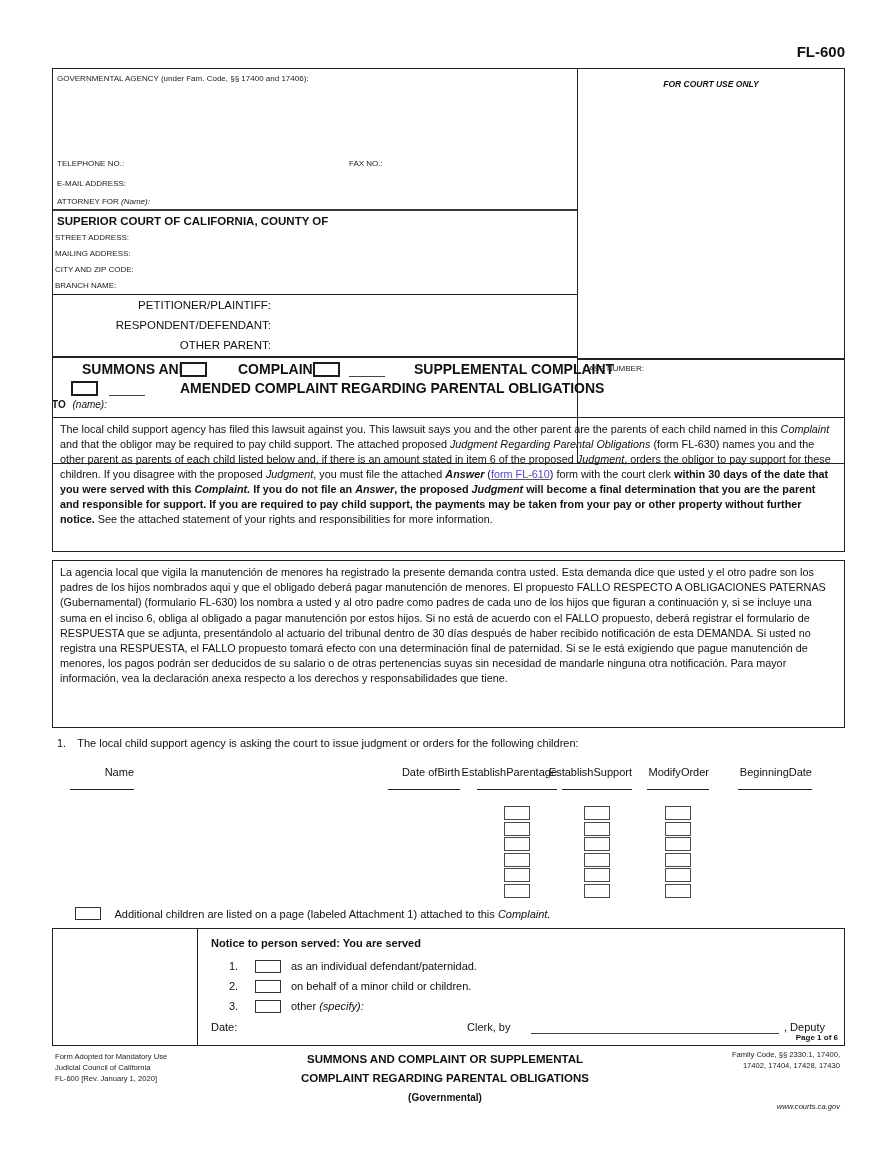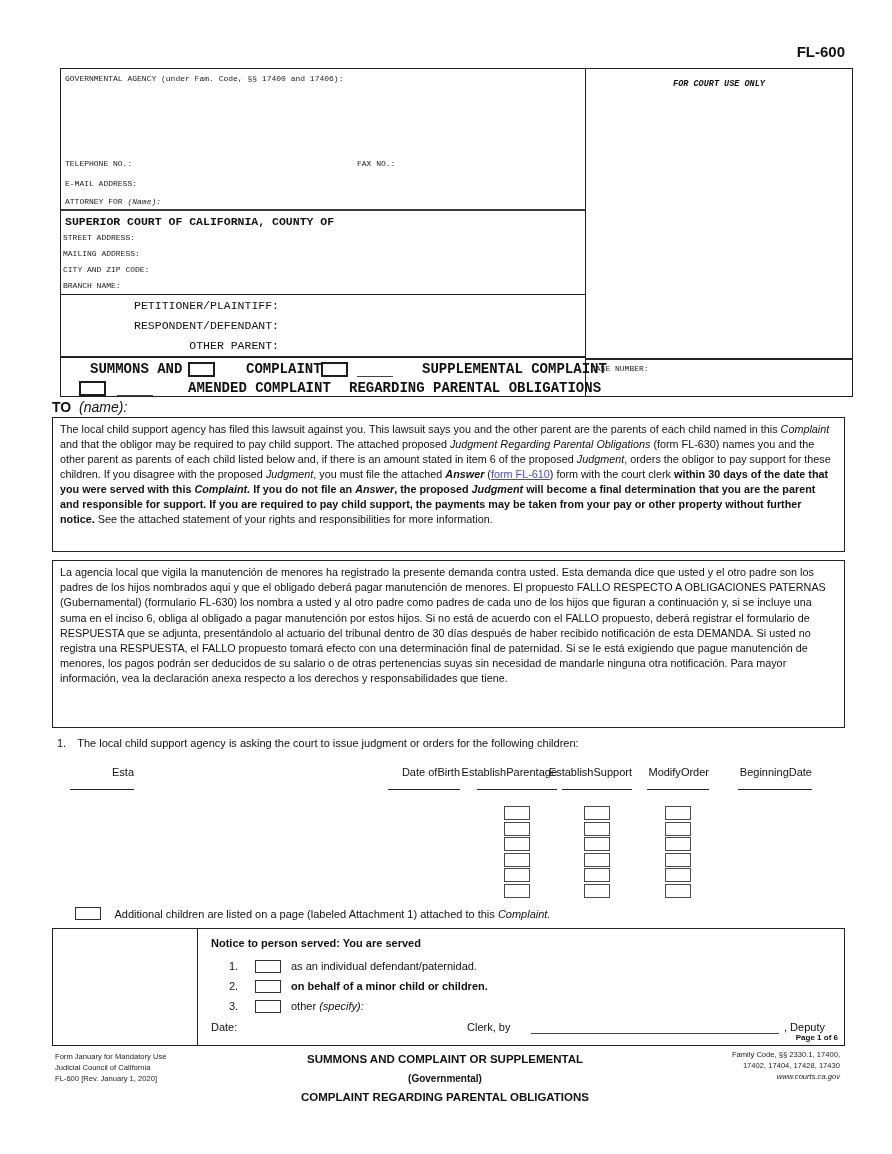--- a/index.html
+++ b/index.html
@@ -1,27 +1,27 @@
 <!DOCTYPE html>
 <html><head>
 <meta charset="utf-8">
 <style>
   html,body{margin:0;padding:0;background:#ffffff;}
   .page{position:relative;width:892px;height:1154px;background:#ffffff;
         font-family:"Liberation Sans",sans-serif;color:#111;overflow:hidden;}
   .abs{position:absolute;}
   .b{font-weight:bold;}
-  .i{font-style:italic;}
+  .i{font-style:italic;margin-top:30px;}
   .link{color:#4a4ac8;text-decoration:underline;cursor:pointer;}
   .lbl{font-size:8px;color:#1a1a1a;}
   .lbl-r{display:inline-block;text-align:left;}
   
   .form-id{top:43px;right:47px;font-size:15px;font-weight:bold;}
   
-  .main-box{left:60px;top:68px;width:793px;height:329px;border:1.5px solid #222;box-sizing:border-box;font-family:Liberation Mono, monospace;}
+  .main-box{left:52px;top:68px;width:793px;height:396px;border:1.5px solid #222;box-sizing:border-box;}
   .left-col{position:absolute;left:0;top:0;width:525px;height:100%;border-right:1.5px solid #222;box-sizing:border-box;}
   .right-col{position:absolute;left:525px;top:0;right:0;height:100%;}
   .sec{position:absolute;left:0;right:0;box-sizing:border-box;}
   .sec-agency{top:0;height:140px;}
   .sec-court{top:140px;height:85px;border-top:2.5px solid #3a3a3a;}
   .sec-party{top:225px;height:62px;border-top:1.5px solid #222;}
   .sec-title{top:287px;height:42px;border-top:2px solid #222;}
   .court-title{font-size:11.5px;font-weight:bold;}
   .party-lbl{font-size:11.5px;display:inline-block;width:216px;text-align:right;}
   .title-txt{font-size:14px;font-weight:bold;white-space:nowrap;margin-left:24px;}
@@ -98,41 +98,41 @@
 
     <div class="right-col">
       <div class="abs court-use" style="left:0;right:0;top:10px;">FOR COURT USE ONLY</div>
       <div class="abs" style="left:0;right:0;top:30px;height:255px;"></div>
       <div class="case-box">
         <span class="abs lbl" style="left:5px;top:4px;">CASE NUMBER:</span>
       </div>
     </div>
   </div>
 
-  <div class="abs" style="left:52px;top:399px;font-size:14px;">
+  <div class="abs" style="left:52px;top:399px;font-size:10px;">
     <span class="b">TO</span>
     <span class="i" style="margin-left:4px;">(name):</span>
     <span style="display:inline-block;width:600px;"></span>
   </div>
 
   <div class="abs para-box" style="top:417px;height:135px;">
     <div class="para"><span>The local child support agency has filed this lawsuit against you. This lawsuit says you and the other parent are the parents of each child named in this </span><span class="i">Complaint</span><span> and that the obligor may be required to pay child support. The attached proposed </span><span class="i">Judgment Regarding Parental Obligations</span><span> (form FL-630) names you and the other parent as parents of each child listed below and, if there is an amount stated in item 6 of the proposed </span><span class="i">Judgment</span><span>, orders the obligor to pay support for these children. If you disagree with the proposed </span><span class="i">Judgment</span><span>, you must file the attached </span><span class="b i">Answer</span><span> (</span><span class="link">form FL-610</span><span>) form with the court clerk </span><span class="b">within 30 days of the date that you were served with this </span><span class="b i">Complaint.</span><span class="b"> If you do not file an </span><span class="b i">Answer</span><span class="b">, the proposed </span><span class="b i">Judgment</span><span class="b"> will become a final determination that you are the parent and responsible for support. If you are required to pay child support, the payments may be taken from your pay or other property without further notice.</span><span> See the attached statement of your rights and responsibilities for more information.</span></div>
   </div>
 
   <div class="abs para-box" style="top:560px;height:168px;">
     <div class="para para-es">La agencia local que vigila la manutención de menores ha registrado la presente demanda contra usted. Esta demanda dice que usted y el otro padre son los padres de los hijos nombrados aqui y que el obligado deberá pagar manutención de menores. El propuesto FALLO RESPECTO A OBLIGACIONES PATERNAS (Gubernamental) (formulario FL-630) los nombra a usted y al otro padre como padres de cada uno de los hijos que figuran a continuación y, si se incluye una suma en el inciso 6, obliga al obligado a pagar manutención por estos hijos. Si no está de acuerdo con el FALLO propuesto, deberá registrar el formulario de RESPUESTA que se adjunta, presentándolo al actuario del tribunal dentro de 30 días después de haber recibido notificación de esta DEMANDA. Si usted no registra una RESPUESTA, el FALLO propuesto tomará efecto con una determinación final de paternidad. Si se le está exigiendo que pague manutención de menores, los pagos podrán ser deducidos de su salario o de otras pertenencias suyas sin necesidad de mandarle ninguna otra notificación. Para mayor información, vea la declaración anexa respecto a los derechos y responsabilidades que tiene.</div>
   </div>
 
   <div class="abs" style="left:57px;top:737px;font-size:11px;">
     <span>1.</span>
     <span style="margin-left:8px;">The local child support agency is asking the court to issue judgment or orders for the following children:</span>
   </div>
 
   <div class="abs th" style="left:70px;top:756px;width:64px;">
-    <span>Esta</span>
+    <span>Name</span>
   </div>
   <div class="abs th" style="left:388px;top:756px;width:72px;">
     <span>Date of</span>
       <span>Birth</span>
   </div>
   <div class="abs th" style="left:477px;top:756px;width:80px;">
     <span>Establish</span>
       <span>Parentage</span>
   </div>
   <div class="abs th" style="left:562px;top:756px;width:70px;">
@@ -182,43 +182,43 @@
   <div class="abs svc-box">
     <div class="svc-seal"></div>
     <span class="abs svc-title" style="left:158px;top:8px;">Notice to person served: You are served</span>
 
     <span class="abs svc-item" style="left:176px;top:31px;">1.</span>
     <span class="abs cb-sm" style="left:202px;top:31px;"></span>
     <span class="abs svc-item" style="left:238px;top:31px;">as an individual defendant/paternidad.</span>
 
     <span class="abs svc-item" style="left:176px;top:51px;">2.</span>
     <span class="abs cb-sm" style="left:202px;top:51px;"></span>
-    <span class="abs svc-item" style="left:238px;top:51px;font-weight:bold;">on behalf of a minor child or children.</span>
+    <span class="abs svc-item" style="left:238px;top:51px;">on behalf of a minor child or children.</span>
 
     <span class="abs svc-item" style="left:176px;top:71px;">3.</span>
     <span class="abs cb-sm" style="left:202px;top:71px;"></span>
     <span class="abs svc-item" style="left:238px;top:71px;"><span>other </span><span class="i">(specify):</span></span>
 
     <span class="abs svc-item" style="left:158px;top:92px;">Date:</span>
     <span class="abs" style="left:192px;top:92px;width:200px;height:14px;"></span>
     <span class="abs svc-item" style="left:414px;top:92px;">Clerk, by</span>
     <span class="abs blank" style="left:478px;top:92px;width:248px;"></span>
     <span class="abs svc-item" style="left:731px;top:92px;">, Deputy</span>
     <span class="abs b" style="right:6px;top:104px;font-size:8px;">Page 1 of 6</span>
   </div>
 
   <div class="abs footer-sm" style="left:55px;top:1051px;">
-    <div>Form January for Mandatory Use</div>
+    <div>Form Adopted for Mandatory Use</div>
     <div>Judicial Council of California</div>
     <div>FL-600 [Rev. January 1, 2020]</div>
   </div>
   <div class="abs footer-center" style="left:230px;top:1050px;width:430px;">
     <div>SUMMONS AND COMPLAINT OR SUPPLEMENTAL</div>
+    <div>COMPLAINT REGARDING PARENTAL OBLIGATIONS</div>
     <div style="font-size:10px;">(Governmental)</div>
-    <div>COMPLAINT REGARDING PARENTAL OBLIGATIONS</div>
   </div>
   <div class="abs footer-sm" style="right:52px;top:1049px;text-align:right;">
     <div>Family Code, §§ 2330.1, 17400,</div>
     <div>17402, 17404, 17428, 17430</div>
     <div class="i">www.courts.ca.gov</div>
   </div>
 
 
 </div>
 

